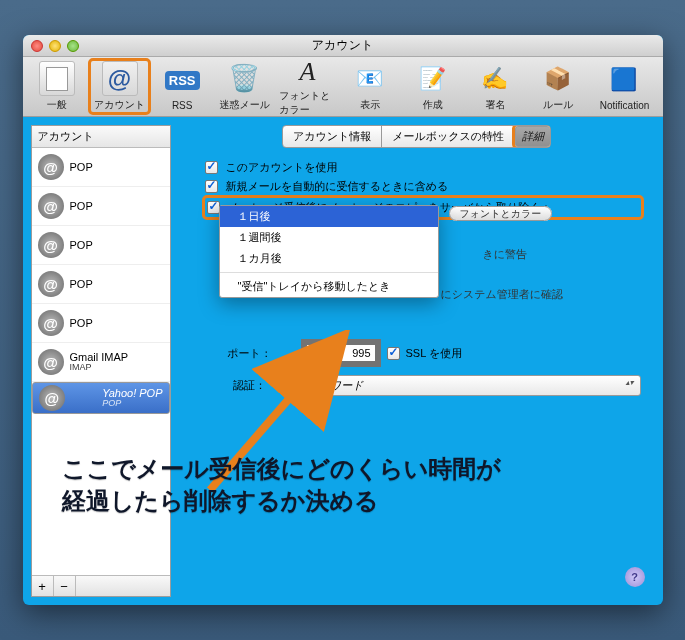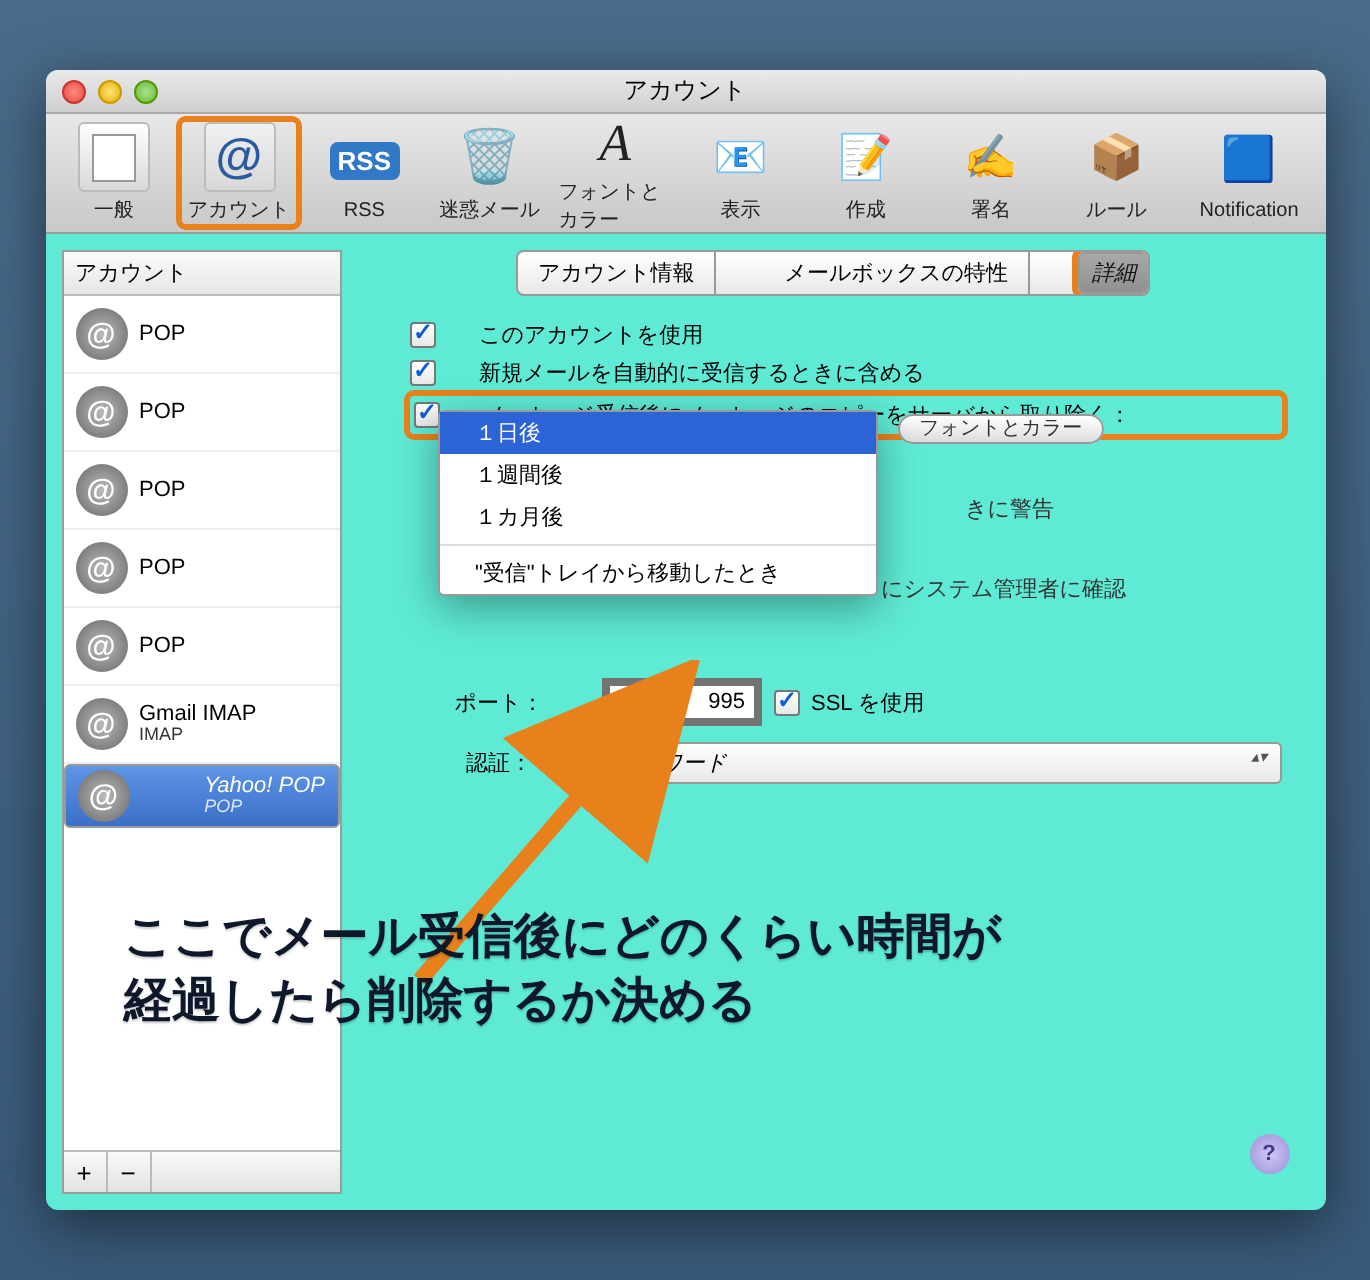--- a/index.html
+++ b/index.html
@@ -6,21 +6,21 @@
 body {
   font-family: "Hiragino Kaku Gothic Pro", "Lucida Grande", sans-serif;
   font-size: 11px;
   background: linear-gradient(#4a6b8a, #3a5a7a);
   width: 685px; height: 640px;
   display: flex; align-items: center; justify-content: center;
   position: relative;
 }
 .window {
   width: 640px; height: 570px;
-  background: #5eead4;
+  background: #0ea5e9;
   border-radius: 6px;
   box-shadow: 0 8px 30px rgba(0,0,0,.5);
   position: relative;
   display: flex; flex-direction: column;
 }
 .titlebar {
   height: 22px;
   background: linear-gradient(#eaeaea,#cfcfcf);
   border-bottom: 1px solid #aaa;
   border-radius: 6px 6px 0 0;
@@ -56,40 +56,40 @@
 .sb-list{flex:1;overflow:auto;}
 .sb-item{display:flex;align-items:center;gap:6px;padding:6px 6px;border-bottom:1px solid #eee;cursor:pointer;}
 .sb-item.sel{background:linear-gradient(#5e95e6,#3a6fc8);color:#fff;}
 .sb-at{width:26px;height:26px;border-radius:50%;background:radial-gradient(#bbb,#666);display:flex;align-items:center;justify-content:center;color:#fff;font-weight:bold;font-size:15px;}
 .sb-lab{display:flex;flex-direction:column;line-height:1.1;}
 .sb-sub{font-size:9px;opacity:.8;}
 .sb-foot{height:21px;border-top:1px solid #bbb;background:linear-gradient(#f9f9f9,#e2e2e2);display:flex;}
 .sb-btn{width:22px;border-right:1px solid #bbb;text-align:center;font-size:13px;line-height:21px;cursor:pointer;}
 .main{flex:1;position:relative;}
 .tabs{display:flex;justify-content:center;margin-bottom:12px;}
-.seg{display:flex;border:1px solid #999;border-radius:4px;overflow:hidden;background:linear-gradient(#fff,#e8e8e8);gap:24px;}
+.seg{display:flex;border:1px solid #999;border-radius:4px;overflow:hidden;background:linear-gradient(#fff,#e8e8e8);}
 .seg-item{padding:3px 10px;font-size:11px;border-right:1px solid #999;cursor:pointer;}
 .seg-item:last-child{border-right:none;}
 .seg-item.sel{background:linear-gradient(#a8a8a8,#909090);color:#111;}
 .tab-hi{outline:3px solid #e8801c;border-radius:2px;}
 .form{padding:0 14px 0 26px;}
-.chk-row{display:flex;align-items:center;gap:22px;margin:4px 0;font-size:11px;}
+.chk-row{display:flex;align-items:center;gap:8px;margin:4px 0;font-size:11px;}
 .chk{width:13px;height:13px;border:1px solid #777;border-radius:2px;background:linear-gradient(#fff,#e8e8e8);position:relative;cursor:pointer;}
 .chk.on::after{content:"✓";position:absolute;left:1px;top:-3px;color:#0b5ed7;font-size:12px;font-weight:bold;}
 .chk-remove{outline:3px solid #e8801c;padding:2px;border-radius:2px;}
 .btn-now{margin-left:8px;padding:1px 10px;border:1px solid #999;border-radius:10px;background:linear-gradient(#fff,#ddd);font-size:10px;cursor:pointer;}
 .dropdown{position:absolute;left:40px;top:80px;width:220px;background:#fff;border:1px solid #999;border-radius:3px;box-shadow:0 6px 20px rgba(0,0,0,.35);z-index:5;}
 .dd-item{padding:3px 8px 3px 18px;font-size:11px;position:relative;cursor:pointer;}
 .dd-item.check::before{content:"✓";position:absolute;left:4px;top:2px;font-size:11px;}
 .dd-item.hov{background:#2c63d6;color:#fff;}
 .dd-sep{height:1px;background:#ddd;margin:3px 0;}
 .partial{position:absolute;left:262px;top:82px;font-size:11px;color:#333;}
 .row-port{display:flex;align-items:center;gap:6px;margin-top:122px;}
 .row-label{width:90px;text-align:center;}
-.inp{width:80px;padding:2px 4px;border:4px solid #737373;background:#fff;text-align:right;font-size:11px;}
+.inp{width:80px;padding:2px 4px;border:6px solid #737373;background:#fff;text-align:right;font-size:11px;}
 .row-auth{display:flex;align-items:center;gap:6px;margin-top:8px;}
 .sel{flex:1;padding:2px 6px;border:1px solid #999;border-radius:3px;background:linear-gradient(#fff,#e8e8e8);display:flex;justify-content:space-between;cursor:pointer;font-style:italic;}
 .sel-ar{font-size:8px;color:#555;}
 .help{position:absolute;right:10px;bottom:10px;width:20px;height:20px;border-radius:50%;background:radial-gradient(#d0c8f8,#9b8ed6);color:#423a8a;display:flex;align-items:center;justify-content:center;font-weight:bold;cursor:pointer;}
 .arrow{position:absolute;left:200px;top:330px;width:170px;height:170px;pointer-events:none;z-index:6;}
 .anno{position:absolute;left:62px;top:453px;font-size:24px;color:#0f172a;font-weight:600;line-height:1.35;z-index:7;pointer-events:none;text-shadow:0 1px 1px rgba(0,0,0,.2);}
 </style>
 </head>
 <body>
 

